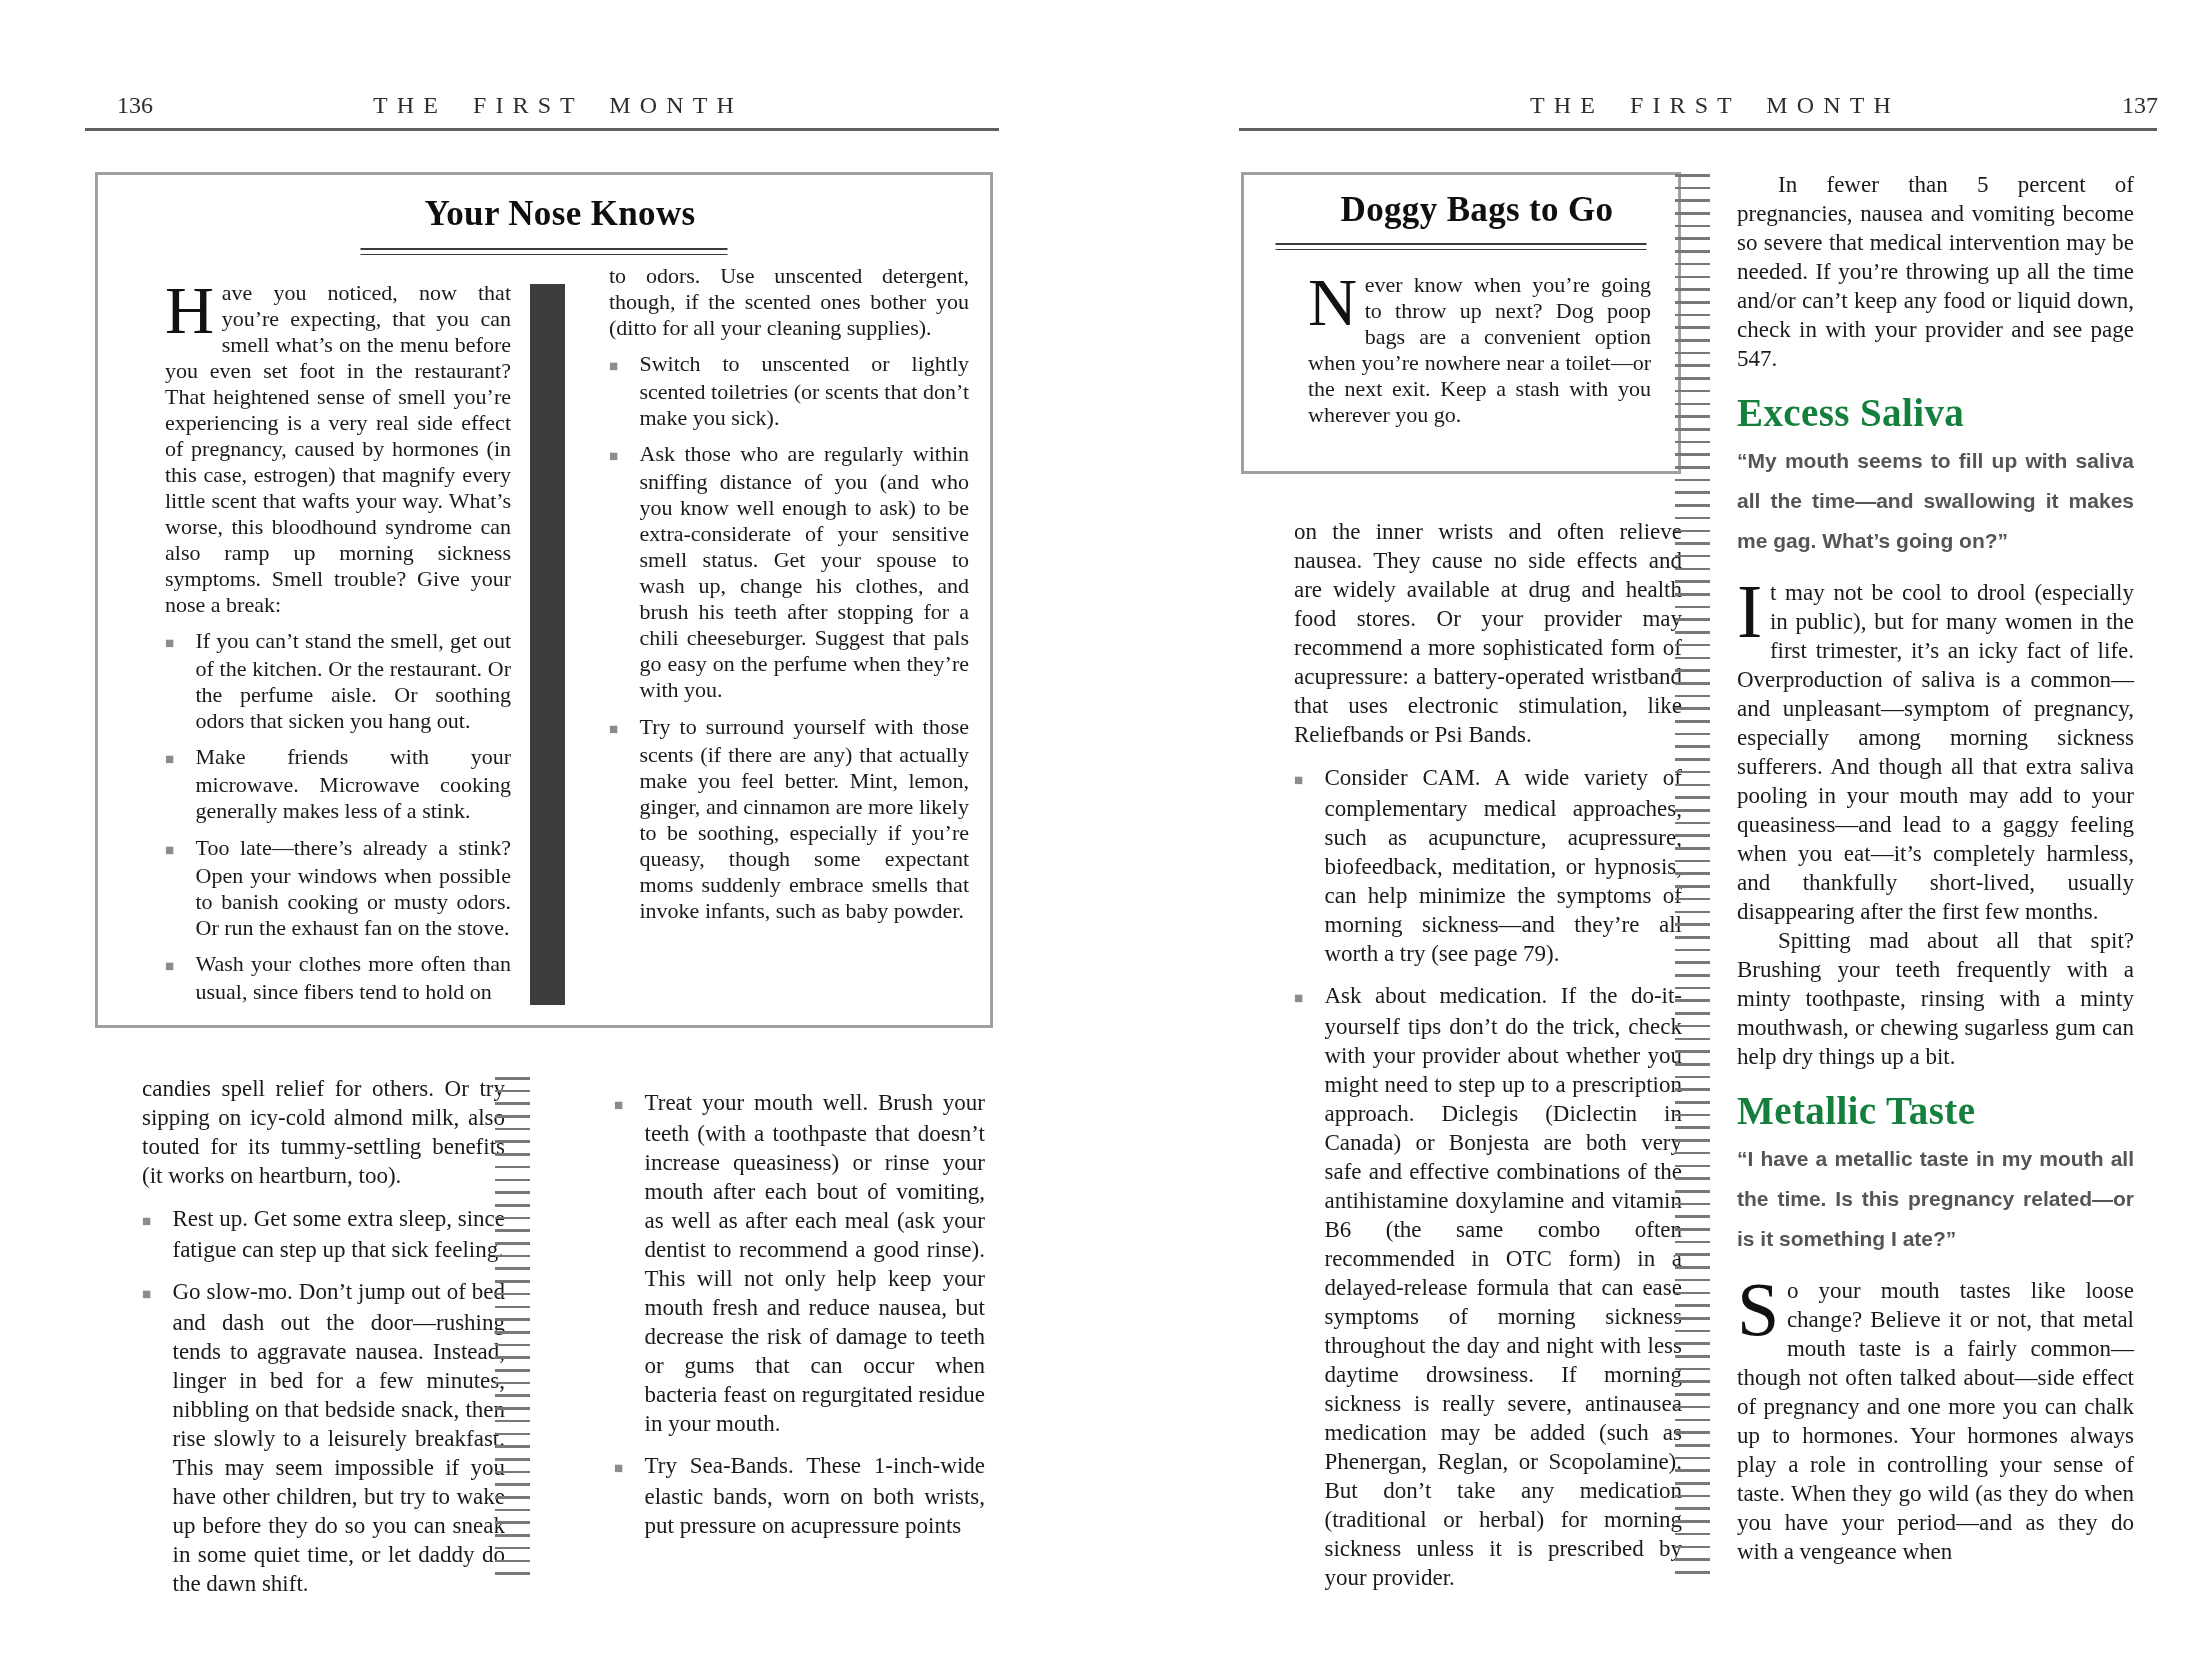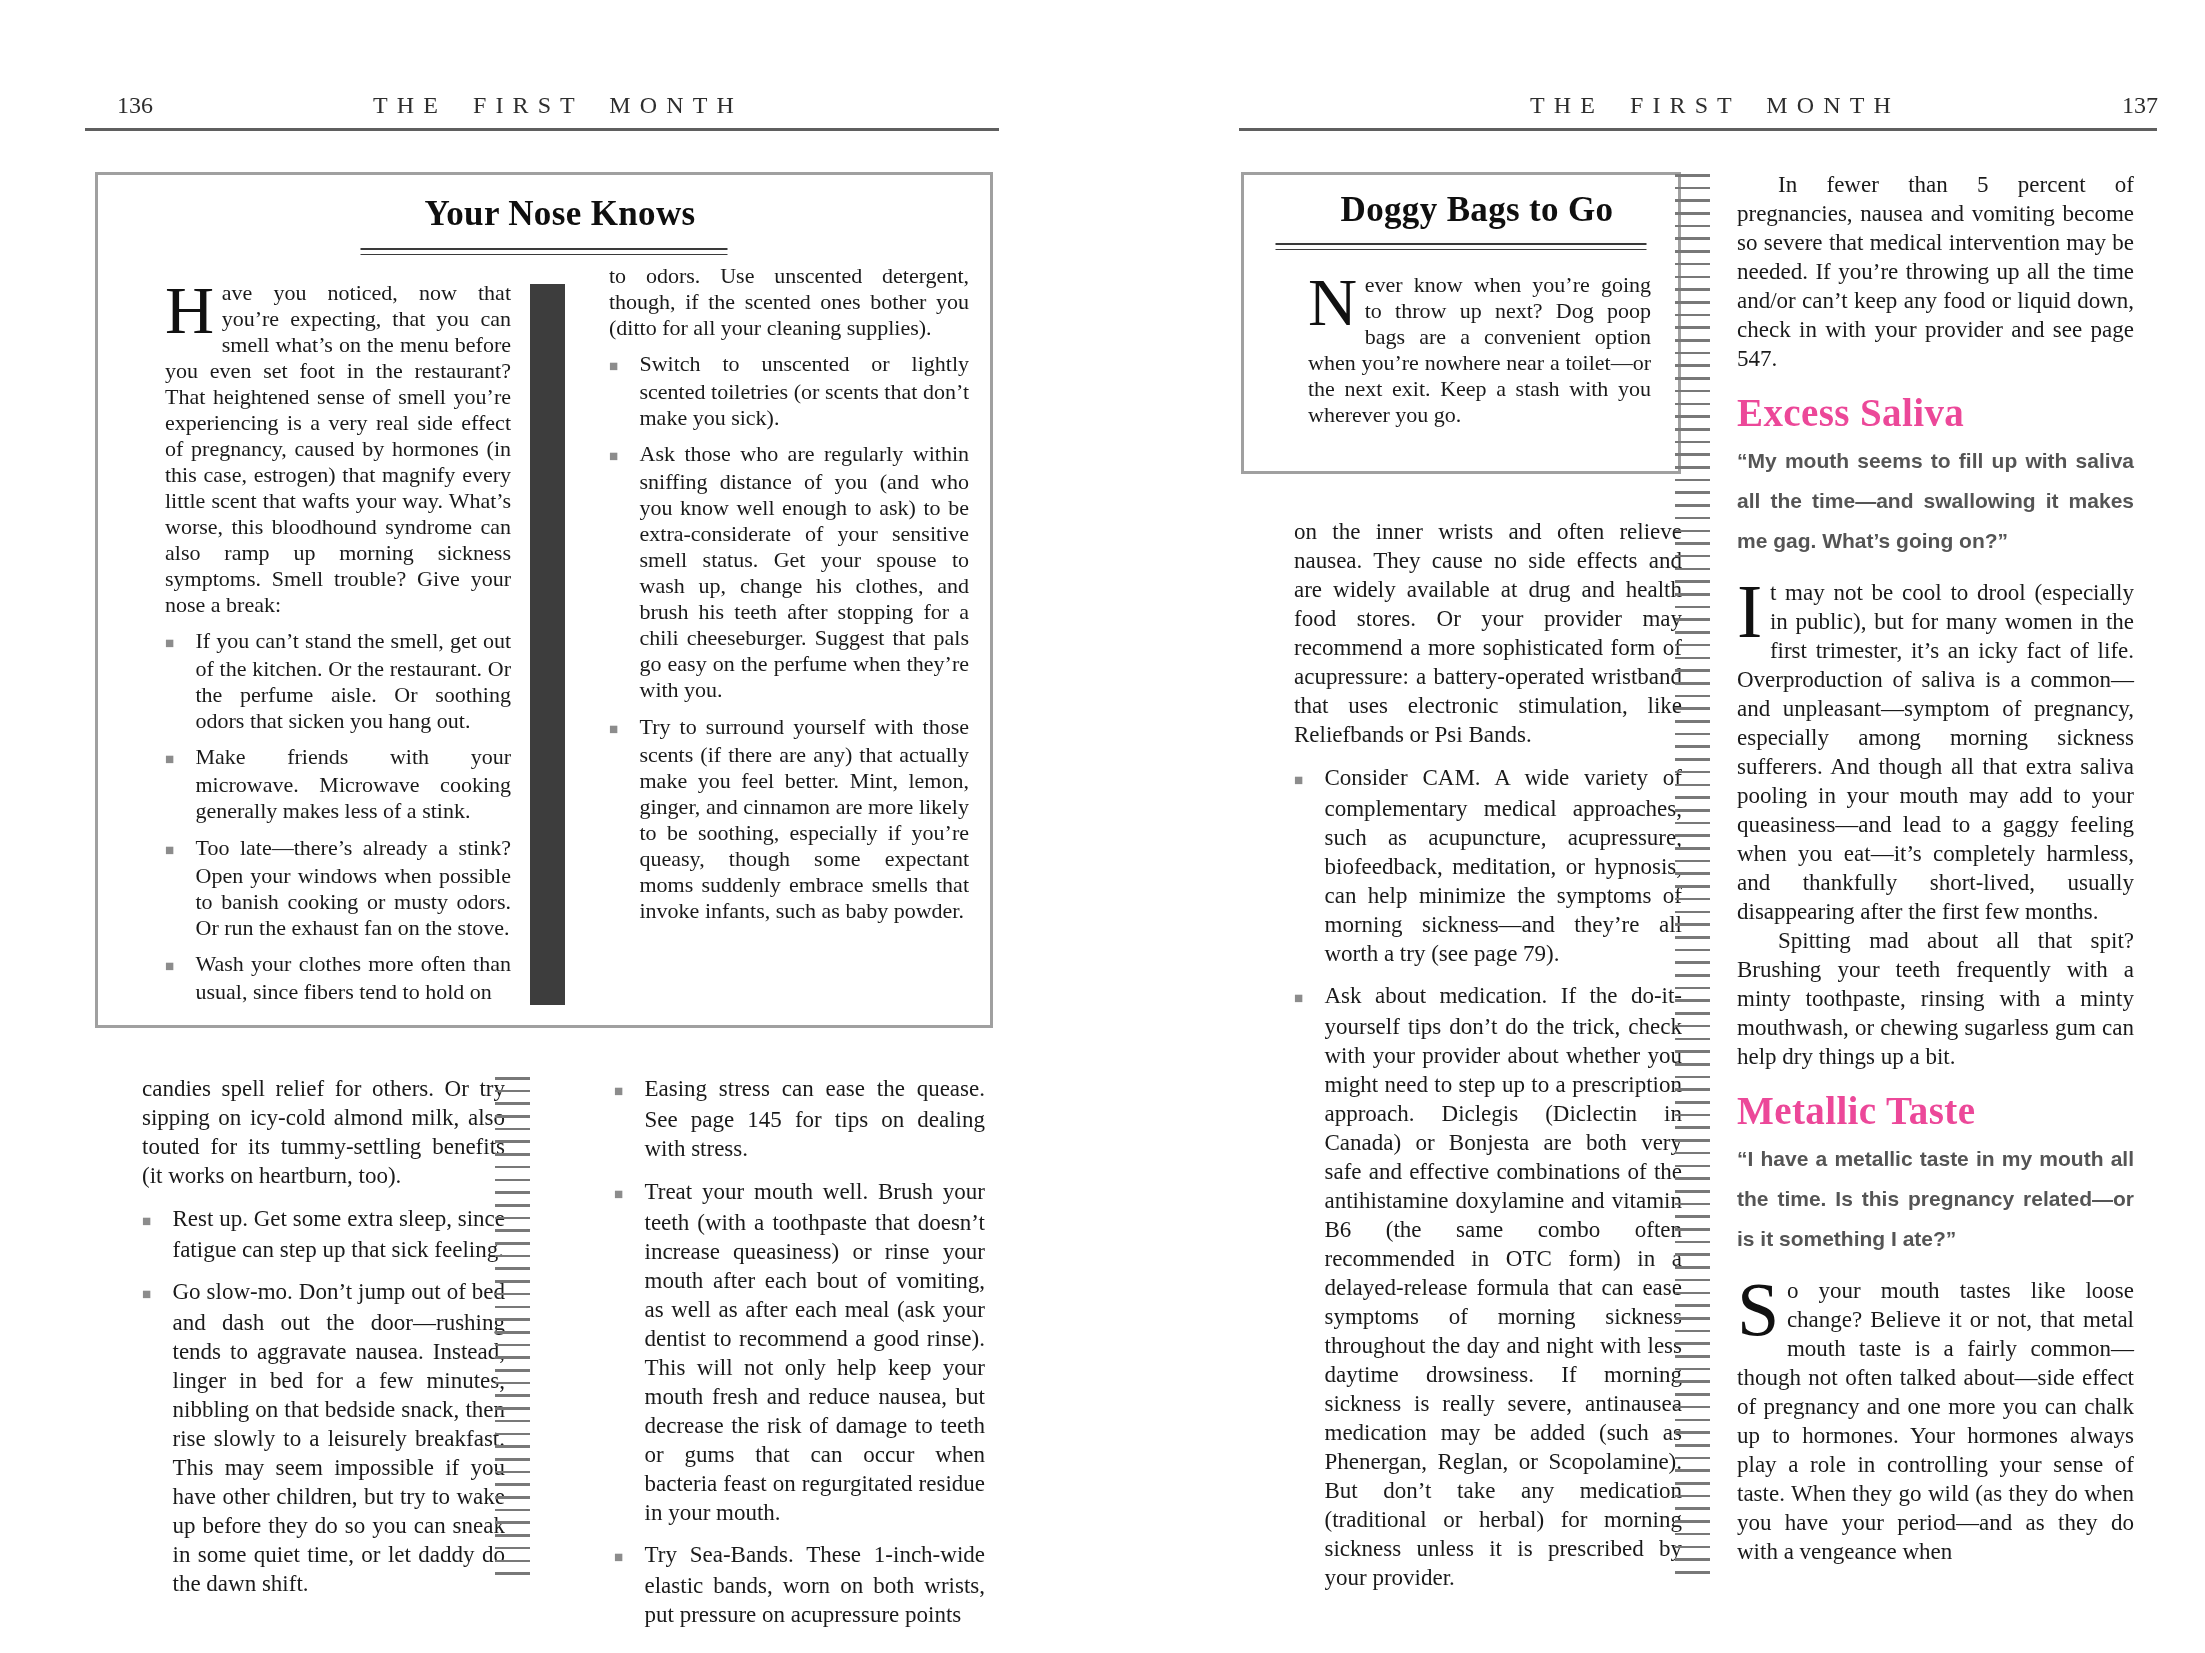--- a/index.html
+++ b/index.html
@@ -23,21 +23,21 @@
   .bodytext{font-size:23px;line-height:29px;text-align:justify;}
   .boxtext{font-size:22px;line-height:26px;text-align:justify;}
   .bullet{padding-left:30.5px;}
   .bodytext .bullet{margin-top:13.6px;}
   .boxtext .bullet{margin-top:10.2px;}
   .bl{display:inline-block;width:30.5px;margin-left:-30.5px;color:#8c8c8c;font-size:15.3px;text-indent:0;}
   .dc{float:left;font-weight:400;color:#111;}
   .dc-box{font-size:68px;line-height:53px;padding:4.2px 7.6px 0 0;}
   .dc-main{font-size:76px;line-height:58px;padding:4.2px 7.6px 0 0;}
   .ind{text-indent:41px;}
-  .sechead{font-family:"Liberation Serif",serif;font-weight:bold;font-size:39px;color:#ec4899;margin:25.4px 0 13.6px 0;letter-spacing:0.01em;}
+  .sechead{font-family:"Liberation Serif",serif;font-weight:bold;font-size:39px;color:#15803d;margin:25.4px 0 13.6px 0;letter-spacing:0.01em;}
   .quote{font-family:"Liberation Sans",sans-serif;font-weight:bold;color:#555555;font-size:21px;line-height:40px;text-align:justify;margin:0 0 17px 0;}
 </style>
 </head>
 <body>
 
 <div class="abs" style="left:0;top:0;width:1103px;height:1654px;">
 
   <div class="abs pagenum" style="left:85px;top:92px;">136</div>
   <div class="abs runhead" style="left:85px;top:92px;width:882px;text-align:center;"><span>THE FIRST MONTH</span></div>
   <div class="abs hrule" style="left:85px;top:128px;width:882px;"></div>
@@ -66,21 +66,20 @@
 
   <div class="abs bodytext" style="left:110px;top:1074px;width:363px;">
     <div><span>candies spell relief for others. Or try sipping on icy-cold almond milk, also touted for its tummy-settling benefits (it works on heartburn, too).</span></div>
     <div class="bullet"><span class="bl">■</span><span>Rest up. Get some extra sleep, since fatigue can step up that sick feeling.</span></div>
     <div class="bullet"><span class="bl">■</span><span>Go slow-mo. Don’t jump out of bed and dash out the door—rushing tends to aggravate nausea. Instead, linger in bed for a few minutes, nibbling on that bedside snack, then rise slowly to a leisurely breakfast. This may seem impossible if you have other children, but try to wake up before they do so you can sneak in some quiet time, or let daddy do the dawn shift.</span></div>
   </div>
 
   <div class="abs dotv" style="left:495px;top:1077px;height:502px;"></div>
 
   <div class="abs bodytext" style="left:582px;top:1074px;width:371px;">
-    <div class="bullet" style="margin-top:0;"><span class="bl">■</span><span>Easing stress can ease the quease. See page 145 for tips on dealing with stress.</span></div>
     <div class="bullet"><span class="bl">■</span><span>Treat your mouth well. Brush your teeth (with a toothpaste that doesn’t increase queasiness) or rinse your mouth after each bout of vomiting, as well as after each meal (ask your dentist to recommend a good rinse). This will not only help keep your mouth fresh and reduce nausea, but decrease the risk of damage to teeth or gums that can occur when bacteria feast on regurgitated residue in your mouth.</span></div>
     <div class="bullet"><span class="bl">■</span><span>Try Sea-Bands. These 1-inch-wide elastic bands, worn on both wrists, put pressure on acupressure points</span></div>
   </div>
 </div>
 
 <div class="abs" style="left:1103px;top:0;width:1103px;height:1654px;">
 
   <div class="abs runhead" style="left:138px;top:92px;width:884px;text-align:center;"><span>THE FIRST MONTH</span></div>
   <div class="abs pagenum" style="left:925px;top:92px;width:98px;text-align:right;">137</div>
   <div class="abs hrule" style="left:136px;top:128px;width:886px;"></div>

